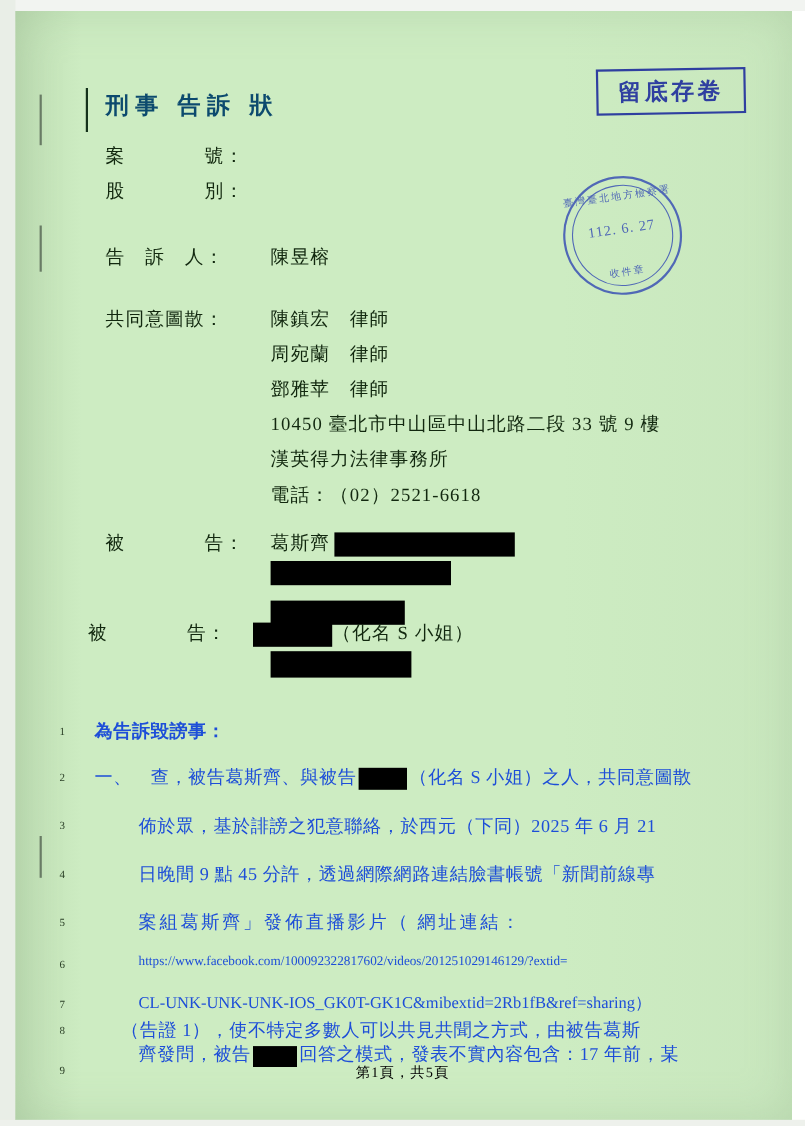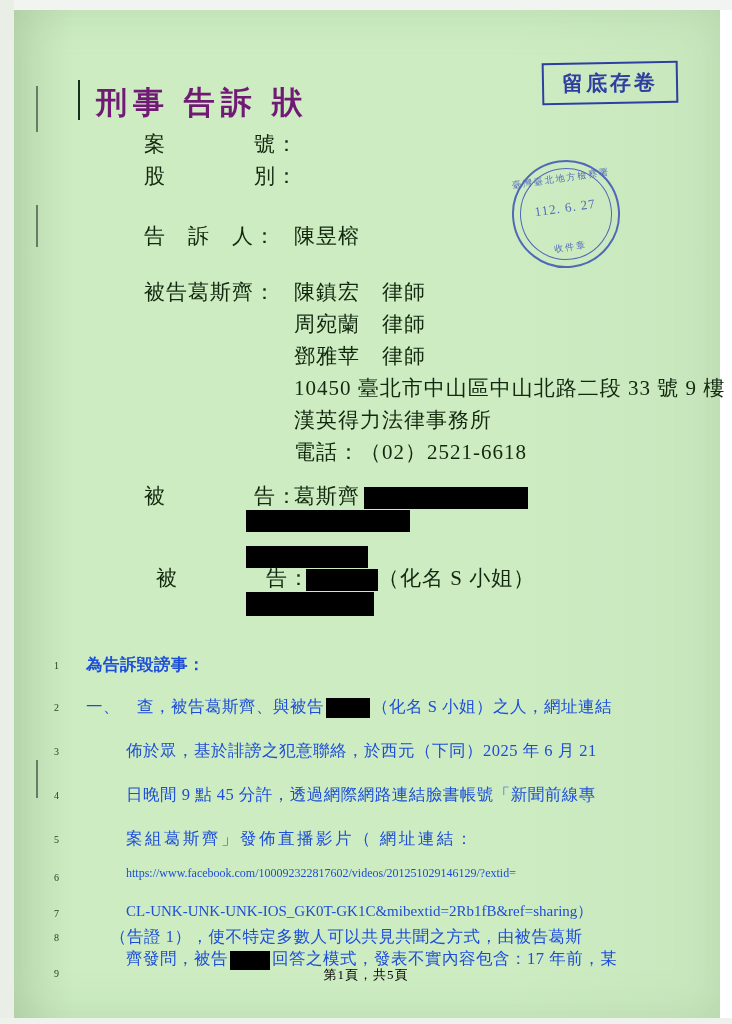--- a/index.html
+++ b/index.html
@@ -125,41 +125,40 @@
     left: 0; right: 0;
     text-align: center;
     font-size: 9px;
     letter-spacing: 2px;
   }
 
   .doc-title {
     position: absolute;
     left: 96px;
     top: 82px;
-    font-size: 31px;
+    font-size: 21px;
     letter-spacing: 6px;
-    color: #701a75;
+    color: #0c4a6e;
     font-weight: bold;
   }
   .title-rule {
     position: absolute;
     left: 78px;
     top: 80px;
     width: 2px;
     height: 40px;
     background: #14311a;
   }
 
   .field {
     position: absolute;
-    font-size: 21px;
+    font-size: 17px;
     color: #12280f;
     letter-spacing: 1px;
     white-space: nowrap;
-    margin-left: 48px;
   }
   .lbl {
     display: inline-block;
   }
   .lbl.w7 { width: 150px; }
   .val { margin-left: 0; }
 
   .redact {
     display: inline-block;
     background: #000000;
@@ -225,45 +224,45 @@
   </div>
   <div class="field" style="left:96px; top:162px;">
     <span class="lbl w7">股　　　　別：</span><span class="val"></span>
   </div>
 
   <div class="field" style="left:96px; top:222px;">
     <span class="lbl w7">告　訴　人：</span><span class="val">陳昱榕</span>
   </div>
 
   <div class="field" style="left:96px; top:278px;">
-    <span class="lbl w7">被告葛斯齊：</span><span class="val">陳鎮宏　律師</span>
+    <span class="lbl w7">共同意圖散：</span><span class="val">陳鎮宏　律師</span>
   </div>
   <div class="field" style="left:246px; top:310px;">周宛蘭　律師</div>
   <div class="field" style="left:246px; top:342px;">鄧雅苹　律師</div>
   <div class="field" style="left:246px; top:374px;">10450 臺北市中山區中山北路二段 33 號 9 樓</div>
   <div class="field" style="left:246px; top:406px;">漢英得力法律事務所</div>
   <div class="field" style="left:246px; top:438px;">電話：（02）2521-6618</div>
 
   <div class="field" style="left:96px; top:482px;">
     <span class="lbl w7">被　　　　告：</span><span class="val">葛斯齊</span><span class="redact" style="width:164px; height:22px; margin-left:4px;"></span>
   </div>
   <div class="redact" style="position:absolute; left:246px; top:510px; width:164px; height:22px;"></div>
   <div class="redact" style="position:absolute; left:246px; top:546px; width:122px; height:22px;"></div>
 
-  <div class="field" style="left:108px; top:564px;">
+  <div class="field" style="left:80px; top:564px;">
     <span class="lbl w7">被　　　　告：</span><span class="redact" style="width:72px; height:22px;"></span><span class="val">（化名 S 小姐）</span>
   </div>
   <div class="redact" style="position:absolute; left:246px; top:592px; width:128px; height:24px;"></div>
 
   <div class="lineno" style="top:660px;">1</div>
   <div class="body-line" style="top:654px; font-weight:bold;">為告訴毀謗事：</div>
 
   <div class="lineno" style="top:702px;">2</div>
   <div class="body-line" style="top:696px;">
-    <span>一、　查，被告葛斯齊、與被告</span><span class="redact" style="width:44px; height:20px; margin:0 2px;"></span><span>（化名 S 小姐）之人，網址連結</span>
+    <span>一、　查，被告葛斯齊、與被告</span><span class="redact" style="width:44px; height:20px; margin:0 2px;"></span><span>（化名 S 小姐）之人，共同意圖散</span>
   </div>
 
   <div class="lineno" style="top:746px;">3</div>
   <div class="body-line" style="top:740px; left:126px;">佈於眾，基於誹謗之犯意聯絡，於西元（下同）2025 年 6 月 21</div>
 
   <div class="lineno" style="top:790px;">4</div>
   <div class="body-line" style="top:784px; left:126px;">日晚間 9 點 45 分許，透過網際網路連結臉書帳號「新聞前線專</div>
 
   <div class="lineno" style="top:834px;">5</div>
   <div class="body-line" style="top:828px; left:126px; letter-spacing:2.5px;">案組葛斯齊」發佈直播影片（ 網址連結：</div>

